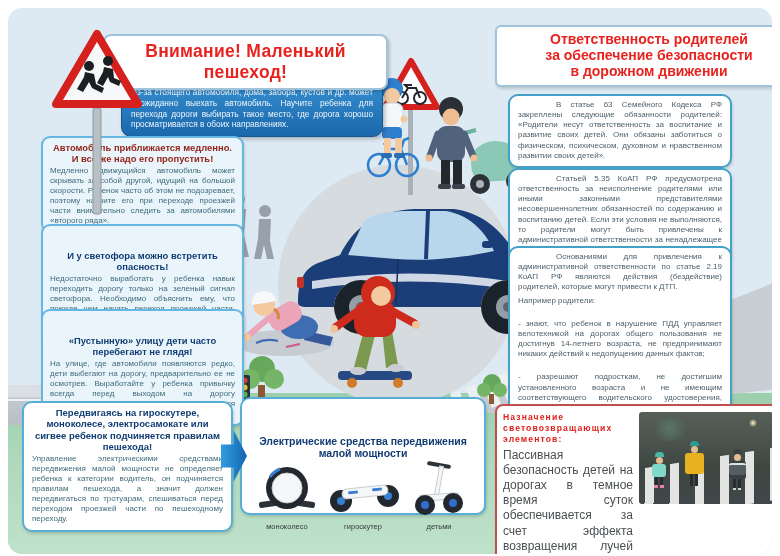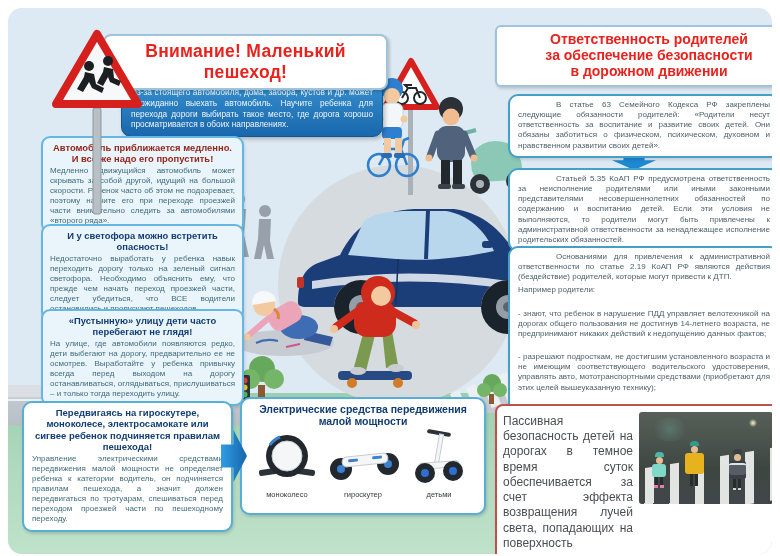--- a/index.html
+++ b/index.html
@@ -29,42 +29,42 @@
   
   .sign-left { position:absolute; left:44px; top:20px; width:92px; height:192px; z-index:7; }
   .main-title { position:absolute; left:95px; top:26px; width:285px; background:#fff; border:2px solid #9fc3da; border-radius:8px; padding:5px 4px; text-align:center; z-index:6; color:#e8231f; font-weight:bold; font-size:17.5px; letter-spacing:.3px; box-shadow:2px 2px 3px rgba(0,0,0,.18); }
   .intro { position:absolute; left:113px; top:57px; width:262px; background:linear-gradient(180deg,#3e9bd9,#1a67ac); border:1px solid #14568f; border-radius:10px; padding:7px 9px 6px; z-index:5; box-shadow:2px 2px 4px rgba(0,0,0,.25); }
   .intro .hd { color:#ffffff; font-size:10px; font-weight:bold; text-align:center; }
   .intro .bd { color:#eef6fc; font-size:8.3px; line-height:1.3; text-align:justify; margin-top:3px; }
 
   .lbox { position:absolute; left:33px; width:203px; background:#e9f4fb; border:2px solid #66b6e2; border-radius:9px; padding:4px 7px 5px; z-index:5; box-shadow:1px 2px 3px rgba(0,0,0,.12); }
   .lbox .hd { font-weight:bold; font-size:9.4px; line-height:1.18; text-align:center; }
   .hd-maroon { color:#96251b; }
-  .hd-navy   { color:#123d73; }
+  .hd-navy   { color:#123d73;margin-top:20px; }
   .lbox .bd { font-size:8px; line-height:1.24; color:#3f6b7b; text-align:justify; margin-top:2px; }
   .boxA { top:128px; } .boxB { top:216px; } .boxC { top:301px; }
 
   .scooter-box { position:absolute; left:14px; top:393px; width:211px; background:#fff; border:2px solid #57aed6; border-radius:10px; padding:4px 8px 6px; z-index:5; box-shadow:1px 2px 3px rgba(0,0,0,.15); }
   .scooter-box .hd { color:#123d73; font-weight:bold; font-size:9.5px; line-height:1.2; text-align:center; }
   .scooter-box .bd { font-size:8px; line-height:1.25; color:#3f6b7b; text-align:justify; margin-top:1px; }
 
   .arrow-right { position:absolute; left:213px; top:422px; width:26px; height:52px; z-index:6;
     background:linear-gradient(90deg,#2f9de2,#1565ad);
     clip-path:polygon(0 28%, 48% 28%, 48% 0, 100% 50%, 48% 100%, 48% 72%, 0 72%); }
 
   
   .devices { position:absolute; left:232px; top:389px; width:246px; height:118px; background:#fff; border:2px solid #57aed6; border-radius:10px; padding:4px 6px; z-index:5; box-shadow:1px 2px 3px rgba(0,0,0,.15); }
-  .devices .hd { color:#123d73; font-weight:bold; font-size:10.5px; line-height:1.15; text-align:center; }
+  .devices .hd { color:#123d73; font-weight:bold; font-size:10.5px; line-height:1.15; text-align:center;margin-top:32px; }
   .dev-row { display:flex; justify-content:space-between; align-items:flex-end; margin-top:2px; padding:0 2px; }
   .dev { width:74px; text-align:center; }
   .dev .lbl { font-size:7.5px; color:#35393c; margin-top:1px; }
 
   
   .r-title { position:absolute; left:487px; top:17px; width:308px; background:#fff; border:2px solid #9fc3da; border-radius:6px; padding:5px 2px 6px; text-align:center; z-index:5; color:#e8231f; font-weight:bold; font-size:14px; line-height:1.13; box-shadow:1px 2px 3px rgba(0,0,0,.15); }
-  .wbox { position:absolute; left:500px; width:272px; background:#fff; border:2px solid #45a0c8; border-radius:10px; padding:4px 8px 5px; color:#4c5f6b; font-size:8px; line-height:1.27; text-align:justify; z-index:5; box-shadow:1px 2px 3px rgba(0,0,0,.12); }
+  .wbox { position:absolute; left:500px; width:224px; background:#fff; border:2px solid #45a0c8; border-radius:10px; padding:4px 8px 5px; color:#4c5f6b; font-size:8px; line-height:1.27; text-align:justify; z-index:5; box-shadow:1px 2px 3px rgba(0,0,0,.12); }
   .indent { text-indent:38px; }
   .rbox1 { top:86px; }  .rbox2 { top:160px; }  .rbox3 { top:238px; }
   .rbox3 .subtitle { text-align:left; text-indent:0; margin-top:3px; }
   .rbox3 .bullet { margin-top:13px; }
   .arrow-down { position:absolute; width:44px; height:15px; left:604px; z-index:4; background:#1e88d2;
     clip-path:polygon(26% 0, 74% 0, 74% 35%, 100% 35%, 50% 100%, 0 35%, 26% 35%); }
   .ad1 { top:147px; } .ad2 { top:224px; }
 
   .refl-box { position:absolute; left:487px; top:396px; width:286px; background:#fff; border:2px solid #c0504d; border-radius:8px; padding:6px; z-index:5; display:flex; gap:6px; box-shadow:1px 2px 3px rgba(0,0,0,.15); }
   .refl-text { width:130px; flex:none; }
@@ -374,20 +374,21 @@
       <div class="indent">Основаниями для привлечения к административной ответственности по статье 2.19 КоАП РФ являются действия (бездействие) родителей, которые могут привести к ДТП.</div>
       <div class="subtitle">Например родители:</div>
       <div class="bullet">- знают, что ребенок в нарушение ПДД управляет велотехникой на дорогах общего пользования не достигнув 14-летнего возраста, не предпринимают никаких действий к недопущению данных фактов;</div>
       <div class="bullet">- разрешают подросткам, не достигшим установленного возраста и не имеющим соответствующего водительского удостоверения, управлять авто, мототранспортными средствами (приобретают для этих целей вышеуказанную технику);</div>
       <div class="bullet">- отпускают гулять детей дошкольного действия одних без контроля взрослых;</div>
       <div class="bullet">- нарушают ПДД РФ вместе с детьми.</div>
     </div>
 
     <div class="refl-box">
       <div class="refl-text">
+        <div class="refl-title">Назначение световозвращающих элементов:</div>
         <div class="refl-body">Пассивная безопасность детей на дорогах в темное время суток обеспечивается за счет эффекта возвращения лучей света, попадающих на поверхность световозвращателя.</div>
       </div>
       <div class="photo">
         <div class="glow"></div>
         <div class="lamp"></div>
         <div class="zebra"></div>
         <div class="fig child-f">
           <div class="hat"></div>
             <div class="head"></div>
           <div class="bodyb"></div>

